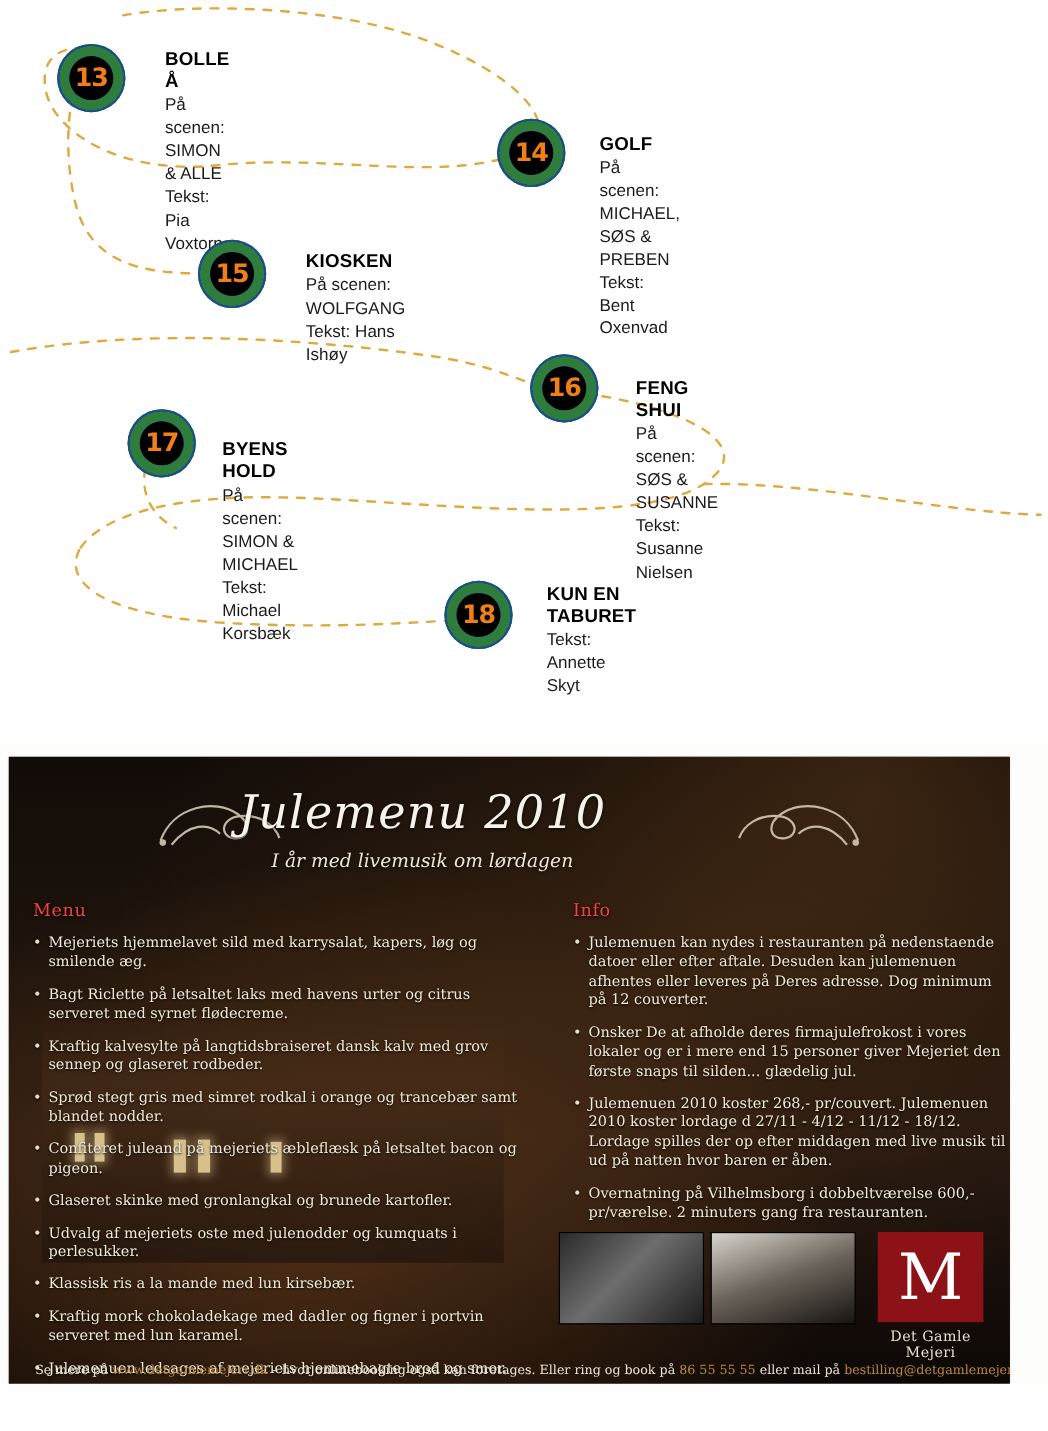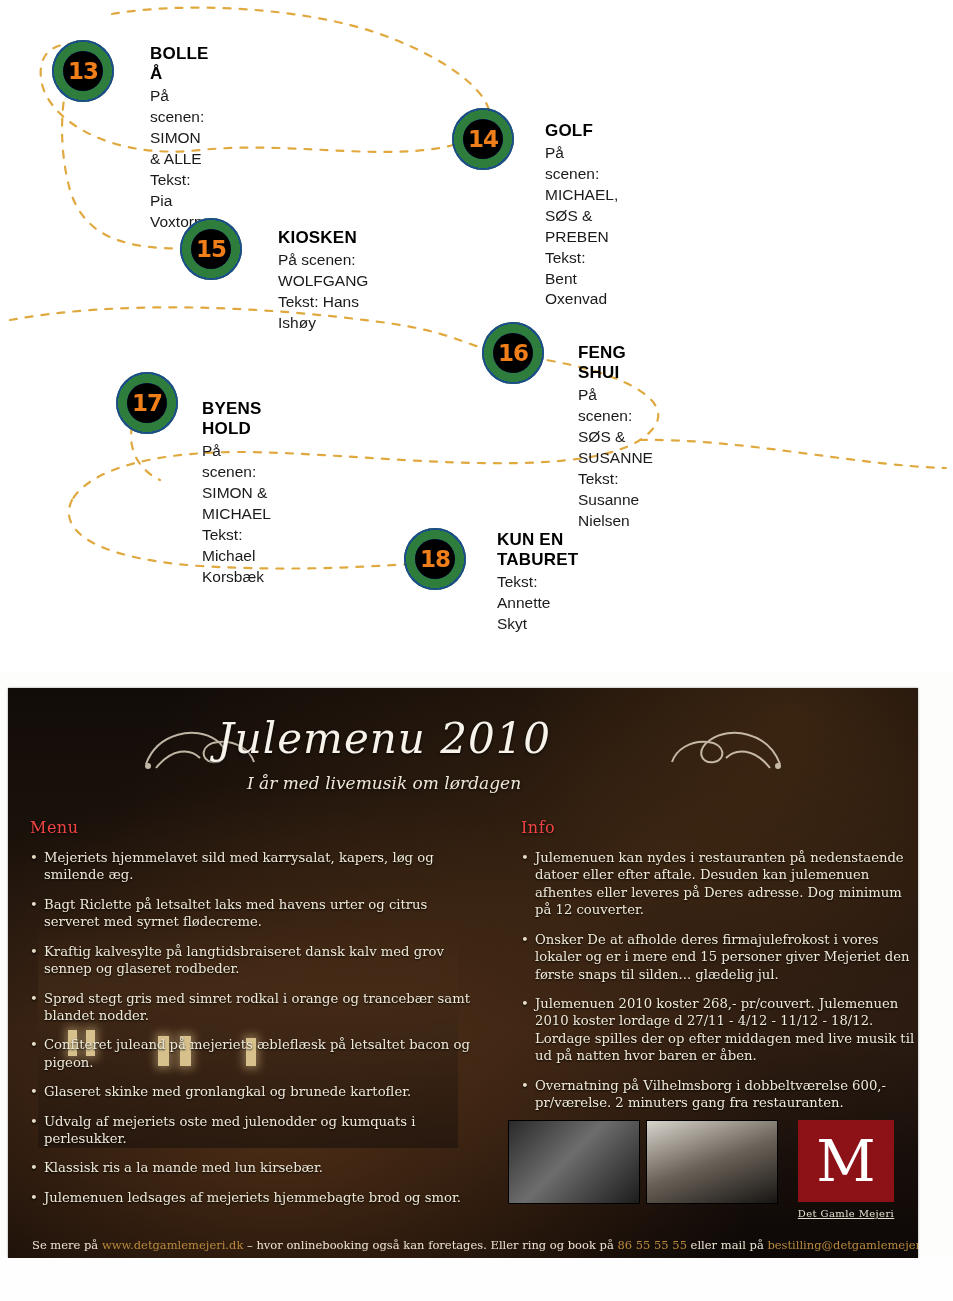--- a/index.html
+++ b/index.html
@@ -244,24 +244,23 @@
     color: #ffffff;
     line-height: 1;
   }
   #logo-caption {
     position: absolute;
     left: 782px;
     top: 520px;
     width: 112px;
     text-align: center;
     font-family: "DejaVu Serif", serif;
-    font-size: 10px;
+    font-size: 13px;
     color: #e6dfd0;
     letter-spacing: 0.4px;
-    text-decoration: underline;
   }
 
   #ad-footer {
     position: absolute;
     left: 0;
     bottom: 6px;
     width: 910px;
     padding: 0 24px;
     box-sizing: border-box;
     font-family: "DejaVu Serif", serif;
@@ -420,20 +419,21 @@
     <div class="col-heading">Menu</div>
     <ul class="bullet-list">
       <li>Mejeriets hjemmelavet sild med karrysalat, kapers, løg og smilende æg.</li>
       <li>Bagt Riclette på letsaltet laks med havens urter og citrus serveret med syrnet flødecreme.</li>
       <li>Kraftig kalvesylte på langtidsbraiseret dansk kalv med grov sennep og glaseret rodbeder.</li>
       <li>Sprød stegt gris med simret rodkal i orange og trancebær samt blandet nodder.</li>
       <li>Confiteret juleand på mejeriets æbleflæsk på letsaltet bacon og pigeon.</li>
       <li>Glaseret skinke med gronlangkal og brunede kartofler.</li>
       <li>Udvalg af mejeriets oste med julenodder og kumquats i perlesukker.</li>
       <li>Klassisk ris a la mande med lun kirsebær.</li>
+      <li>Kraftig mork chokoladekage med dadler og figner i portvin serveret med lun karamel.</li>
       <li>Julemenuen ledsages af mejeriets hjemmebagte brod og smor.</li>
     </ul>
   </div>
 
   <div id="info-col">
     <div class="col-heading">Info</div>
     <ul class="bullet-list">
       <li>Julemenuen kan nydes i restauranten på nedenstaende datoer eller efter aftale. Desuden kan julemenuen afhentes eller leveres på Deres adresse. Dog minimum på 12 couverter.</li>
       <li>Onsker De at afholde deres firmajulefrokost i vores lokaler og er i mere end 15 personer giver Mejeriet den første snaps til silden... glædelig jul.</li>
       <li>Julemenuen 2010 koster 268,- pr/couvert. Julemenuen 2010 koster lordage d 27/11 - 4/12 - 11/12 - 18/12. Lordage spilles der op efter middagen med live musik til ud på natten hvor baren er åben.</li>

